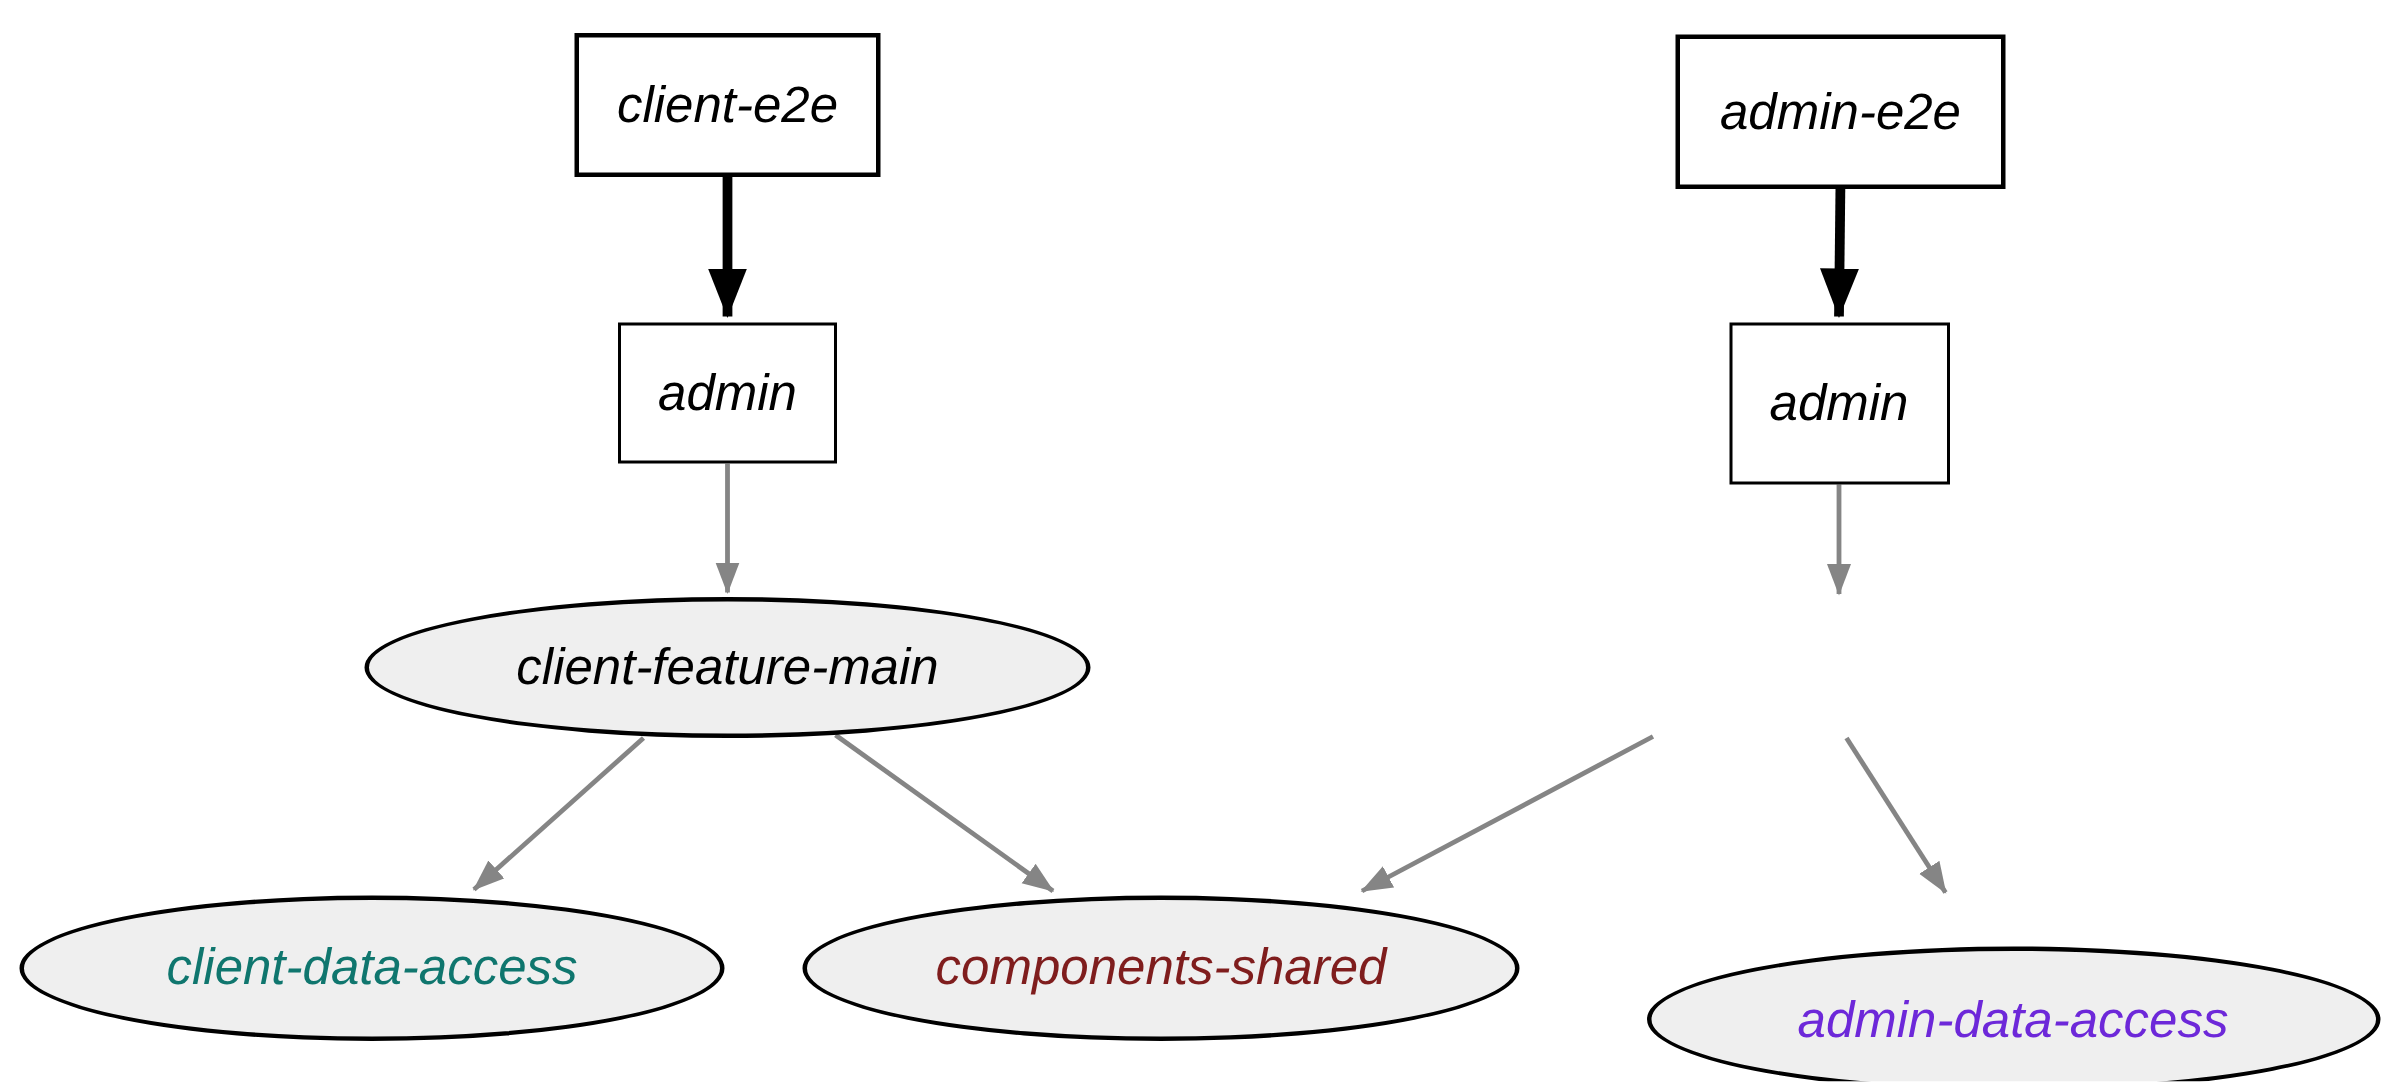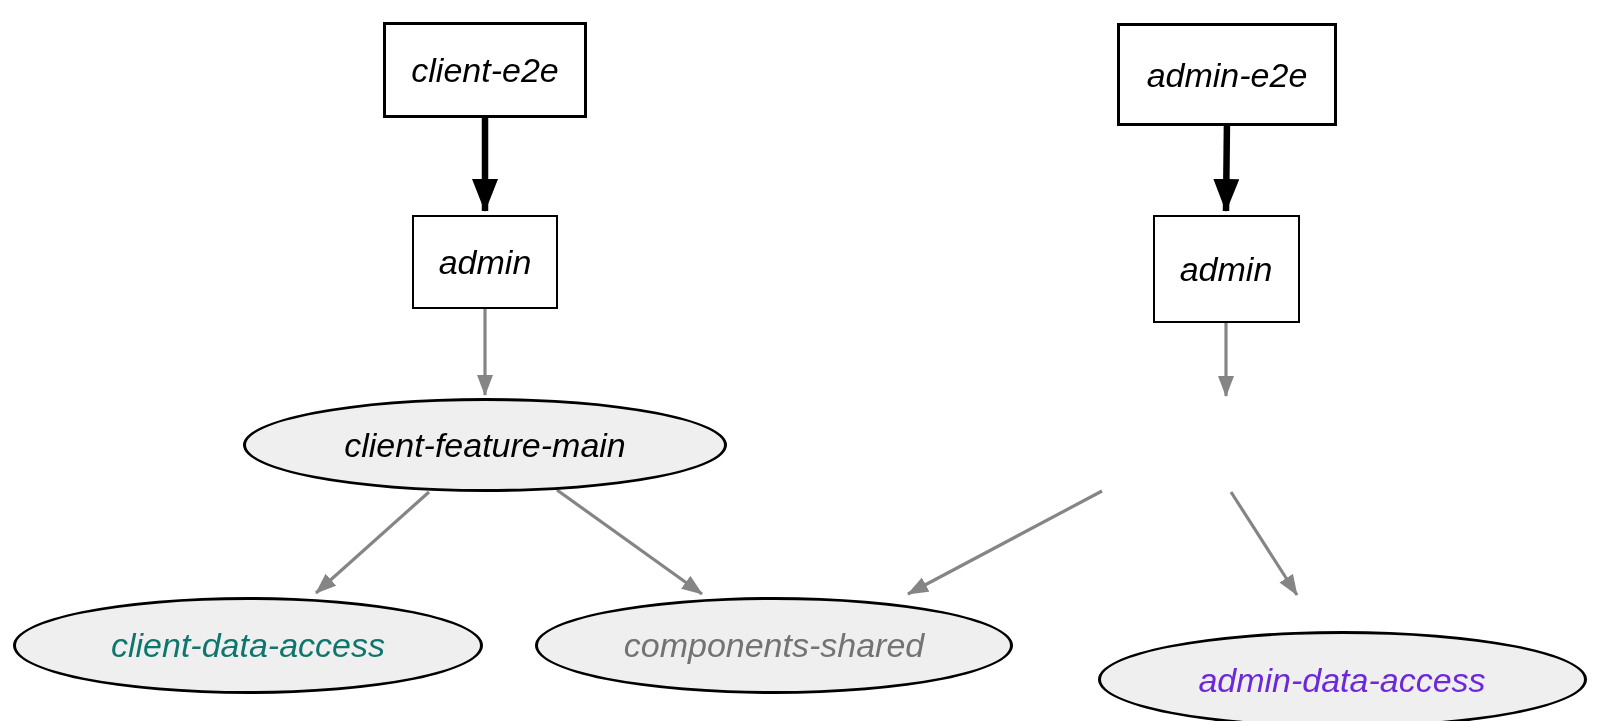--- a/index.html
+++ b/index.html
@@ -84,19 +84,19 @@
     </div>
     <div class="node box" style="left: 1152.5px; top: 215px; width: 147px; height: 108px; border-width: 2px; border-color: rgb(0, 0, 0); background: rgb(255, 255, 255); color: rgb(0, 0, 0);">
       <span class="node-label">admin</span>
     </div>
     <div class="node ellipse" style="left: 243px; top: 398px; width: 484px; height: 94px; border-width: 3px; border-color: rgb(0, 0, 0); background: rgb(239, 239, 239); color: rgb(0, 0, 0);">
       <span class="node-label">client-feature-main</span>
     </div>
     <div class="node ellipse" style="left: 13px; top: 596.5px; width: 470px; height: 97px; border-width: 3px; border-color: rgb(0, 0, 0); background: rgb(239, 239, 239); color: #0f766e;">
       <span class="node-label">client-data-access</span>
     </div>
-    <div class="node ellipse" style="left: 535px; top: 596.5px; width: 478px; height: 97px; border-width: 3px; border-color: rgb(0, 0, 0); background: rgb(239, 239, 239); color: #737373;">
+    <div class="node ellipse" style="left: 535px; top: 596.5px; width: 478px; height: 97px; border-width: 3px; border-color: rgb(0, 0, 0); background: rgb(239, 239, 239); color: #7f1d1d;">
       <span class="node-label">components-shared</span>
     </div>
     <div class="node ellipse" style="left: 1097.5px; top: 631px; width: 489px; height: 97px; border-width: 3px; border-color: rgb(0, 0, 0); background: rgb(239, 239, 239); color: #6d28d9;">
       <span class="node-label">admin-data-access</span>
     </div>
   </div>
 
 </body></html>

